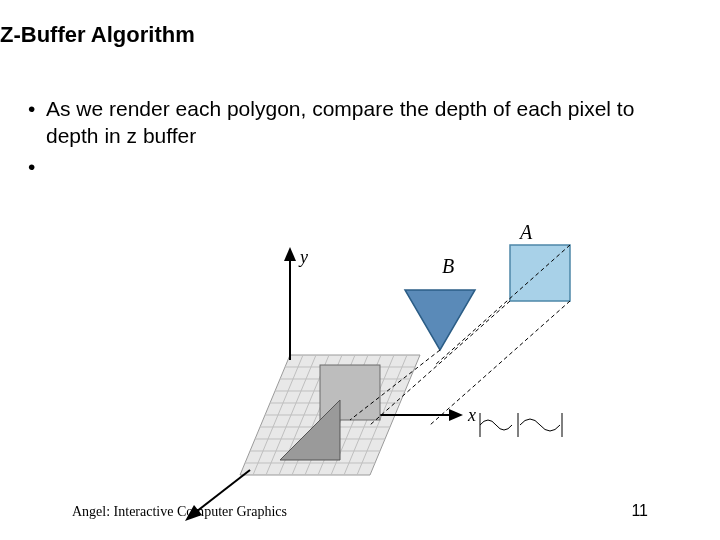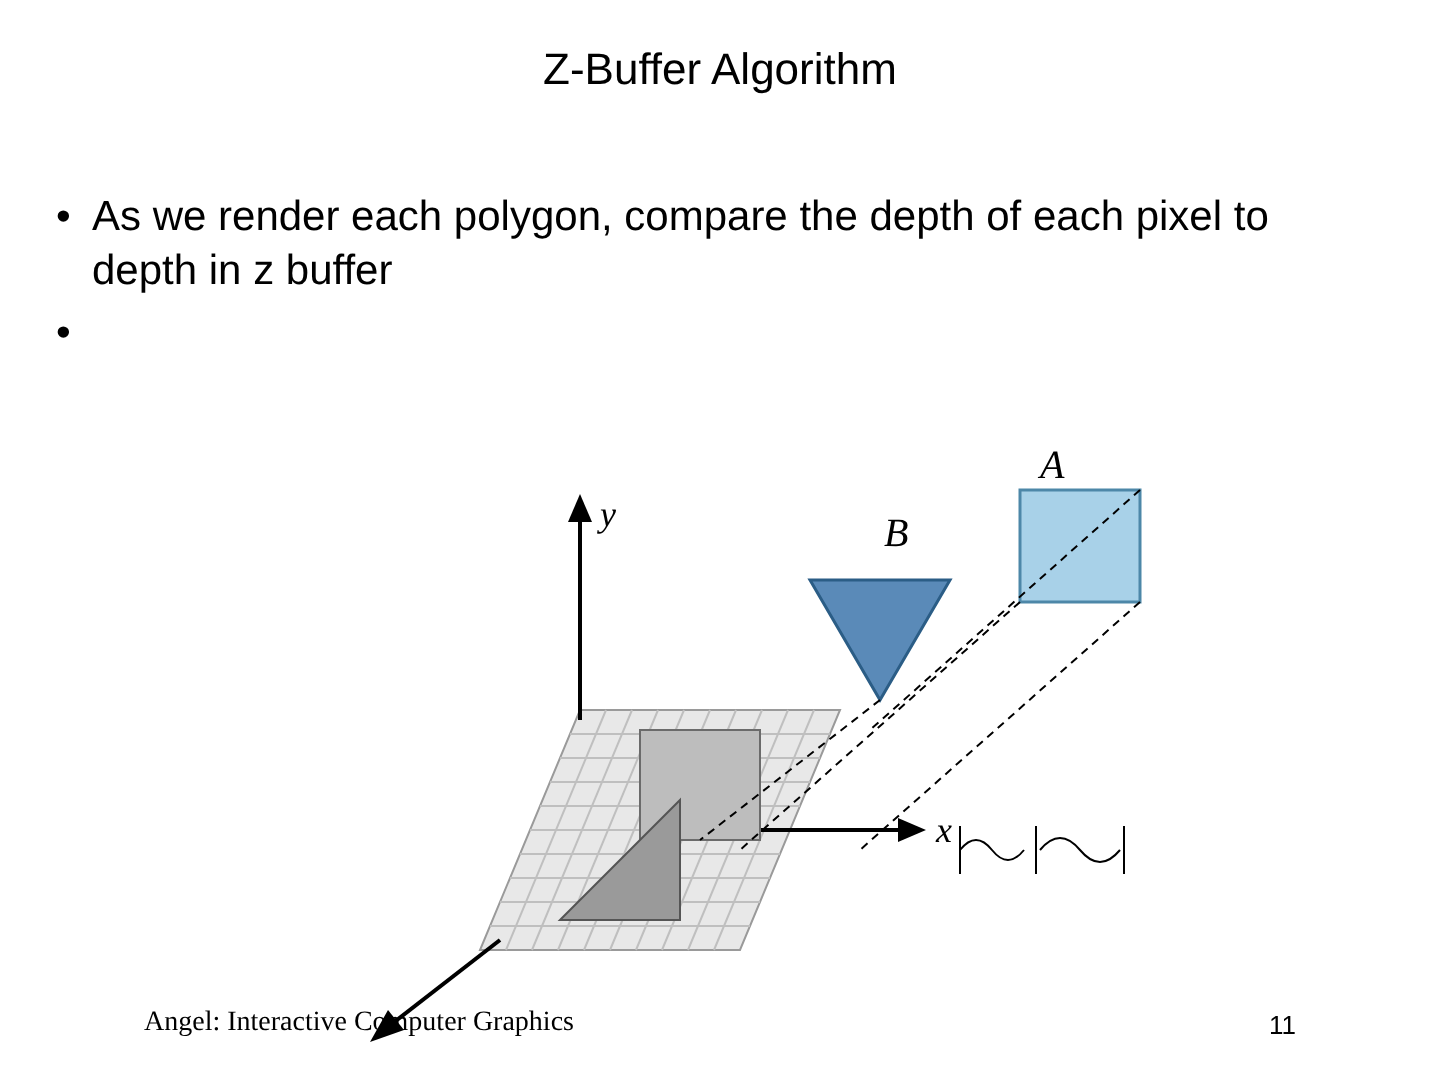--- a/index.html
+++ b/index.html
@@ -6,22 +6,21 @@
   body {
     width: 720px;
     height: 540px;
     background: #ffffff;
     font-family: Arial, Helvetica, sans-serif;
     color: #000;
     position: relative;
     overflow: hidden;
   }
   .title {
-    text-align: center;
-    font-weight: normal;
+    font-weight: bold;
     font-size: 22px;
     padding-top: 22px;
   }
   .bullets {
     padding: 48px 28px 0 28px;
     font-size: 21px;
     line-height: 1.28;
   }
   .bullet {
     display: flex;
@@ -43,21 +42,21 @@
     left: 72px;
     bottom: 20px;
     font-family: "Times New Roman", Times, serif;
     font-size: 14px;
   }
   .footer-right {
     position: absolute;
     right: 72px;
     bottom: 20px;
     font-family: Arial, sans-serif;
-    font-size: 13px;
+    font-size: 16px;
   }
 </style>
 </head>
 <body>
 
 <div class="title">Z-Buffer Algorithm</div>
 
 <div class="bullets">
   <div class="bullet">
     <span class="dot">•</span>

